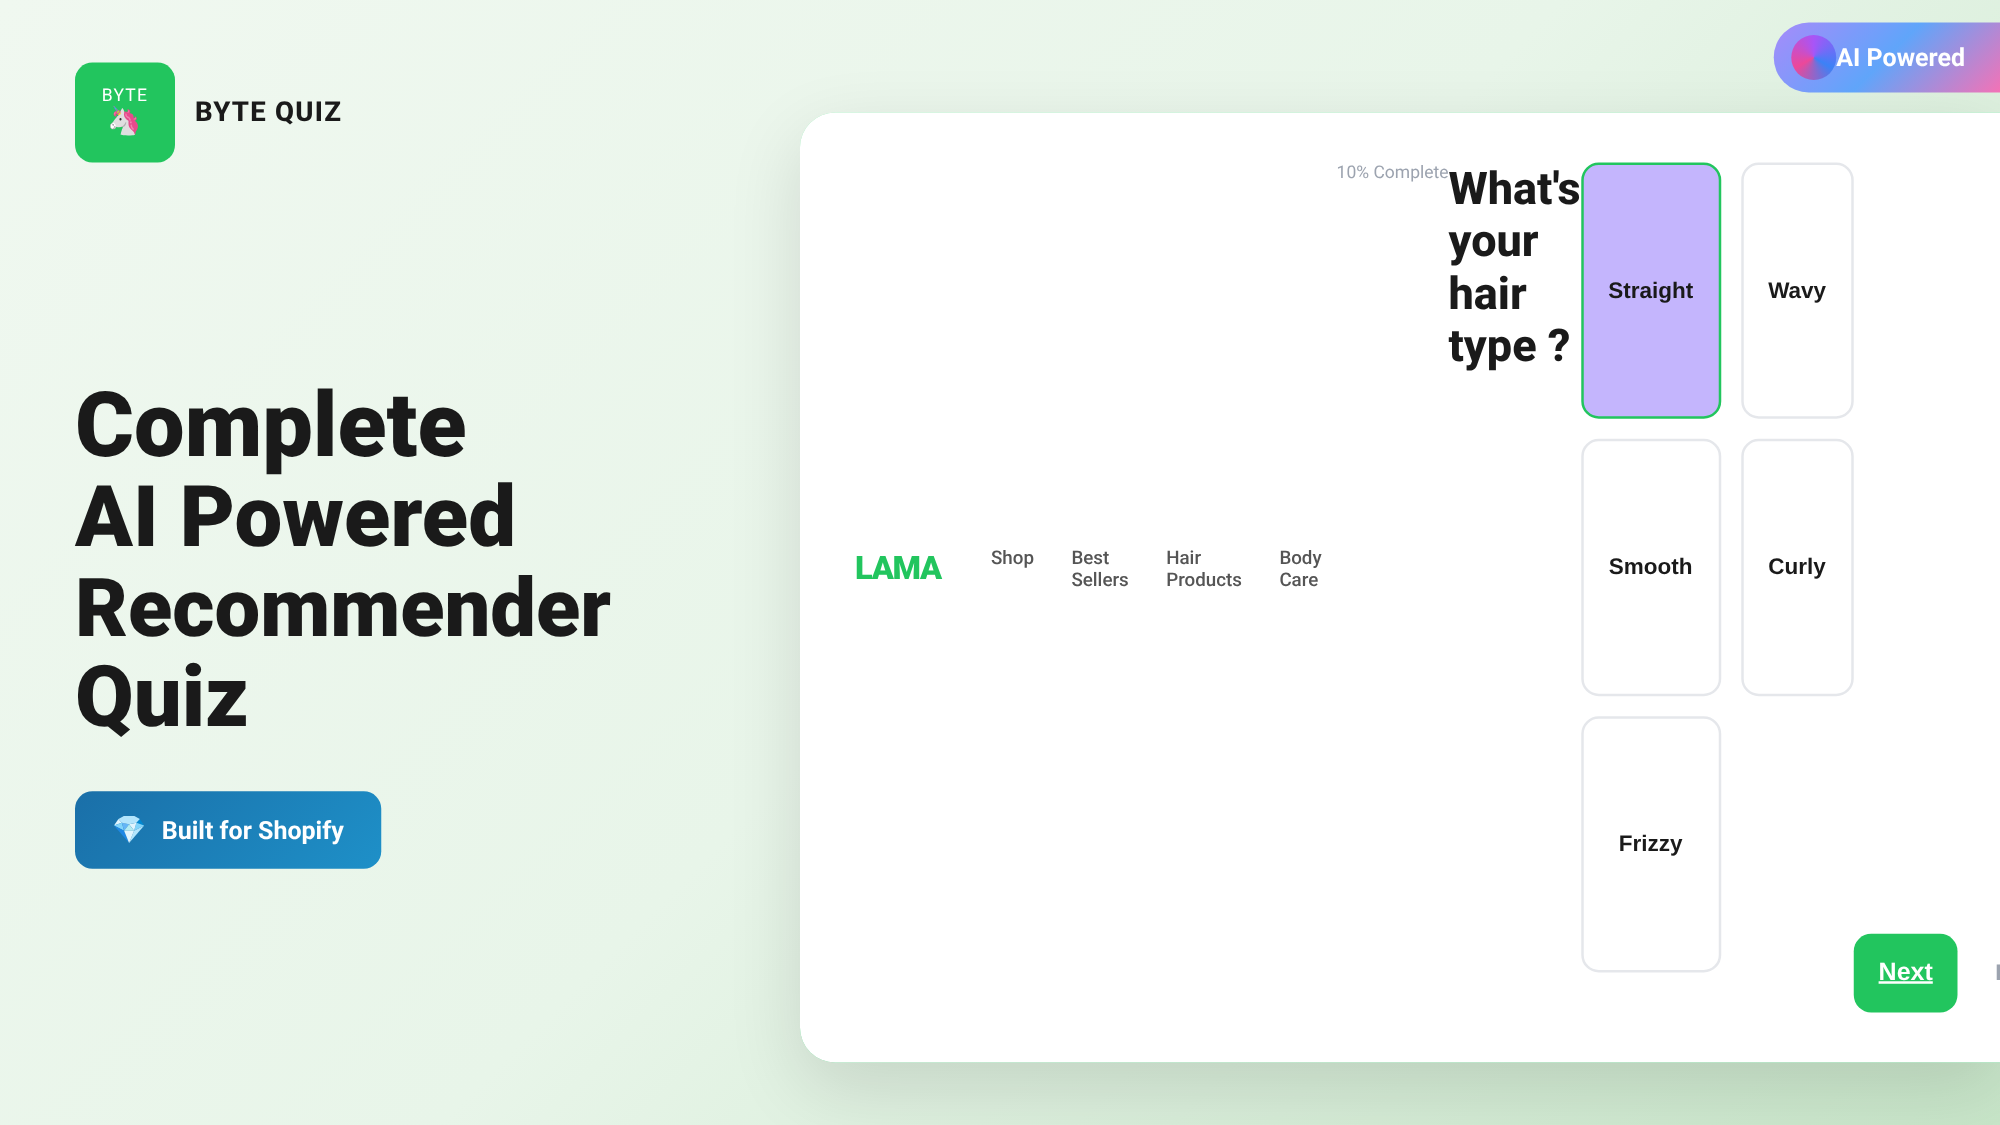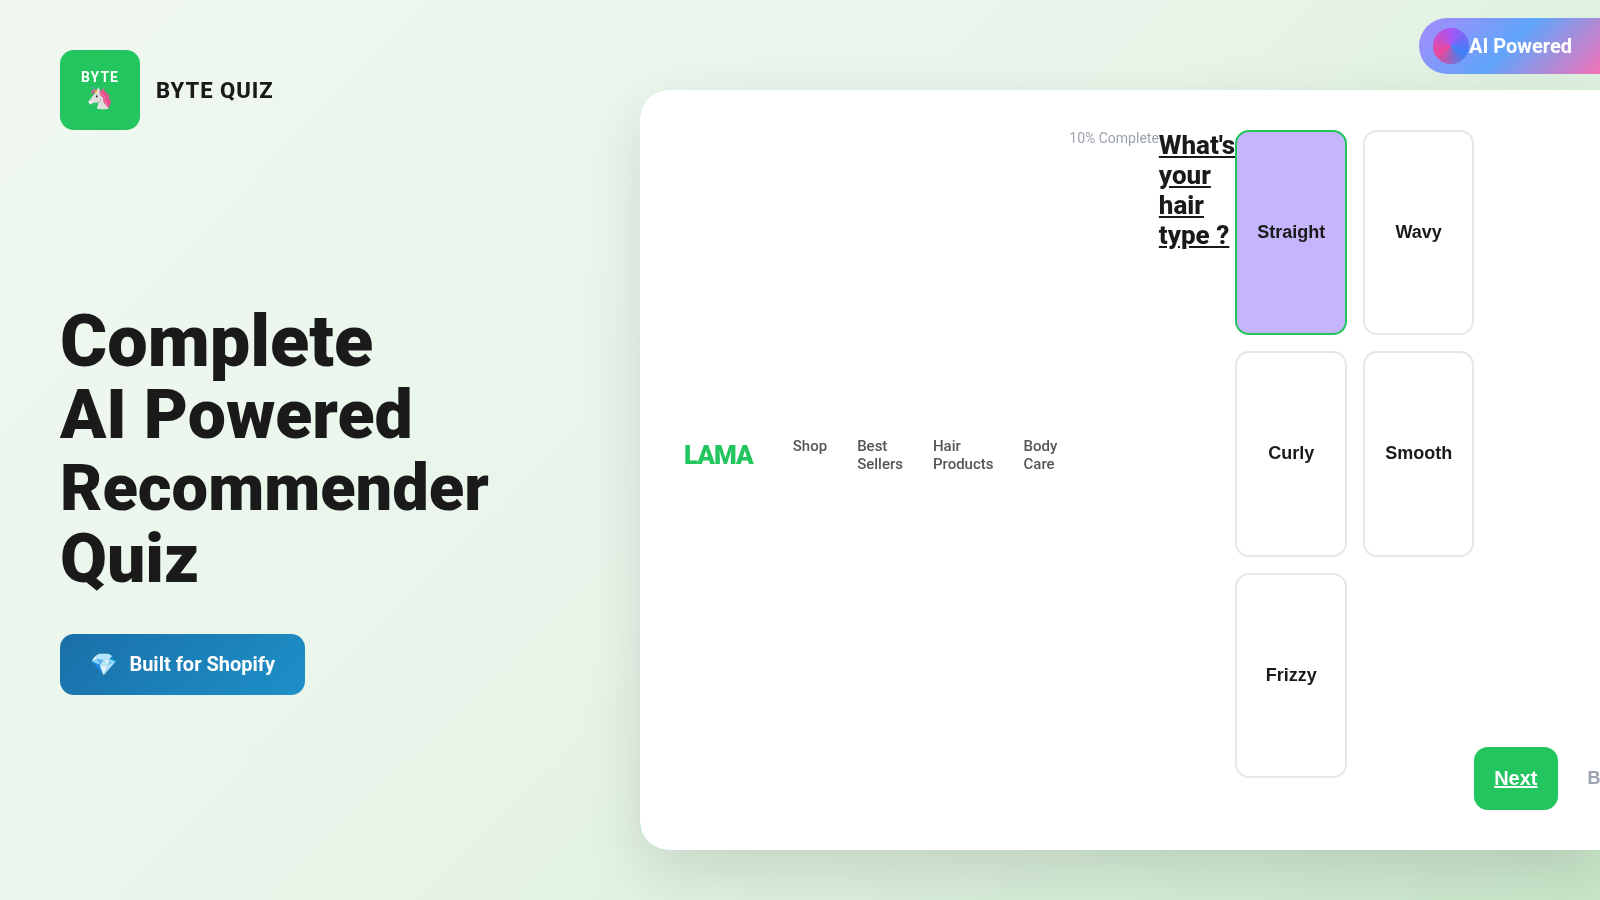--- a/index.html
+++ b/index.html
@@ -65,21 +65,21 @@
       align-items: center;
       justify-content: center;
       color: white;
       font-weight: 800;
       font-size: 13px;
       line-height: 1.1;
       position: relative;
     }
     .logo-box .byte-text {
       font-size: 14px;
-      font-weight: 700;
+      font-weight: 400;
       letter-spacing: 1px;
     }
     .logo-box .unicorn {
       font-size: 22px;
     }
     .logo-name {
       font-size: 22px;
       font-weight: 800;
       color: #1a1a1a;
       letter-spacing: 1px;
@@ -187,25 +187,24 @@
       width: 10%;
     }
     .progress-label {
       font-size: 14px;
       color: #9ca3af;
       white-space: nowrap;
     }
 
     
     .question-title {
-      font-size: 26px;
+      font-size: 36px;
       font-weight: 800;
       color: #1a1a1a;
       margin-bottom: 28px;
-      text-decoration: underline;
     }
 
     
     .options-grid {
       display: grid;
       grid-template-columns: 1fr 1fr;
       gap: 16px;
       margin-bottom: 32px;
     }
     .option-btn {
@@ -325,24 +324,24 @@
     <div class="question-title">What's your hair type ?</div>
 
     <div class="options-grid">
       <button class="option-btn selected">
         <span>Straight</span>
       </button>
       <button class="option-btn">
         <span>Wavy</span>
       </button>
       <button class="option-btn">
-        <span>Curly</span>
+        <span>Smooth</span>
       </button>
       <button class="option-btn">
-        <span>Smooth</span>
+        <span>Curly</span>
       </button>
       <button class="option-btn">
         <span>Frizzy</span>
       </button>
     </div>
 
     <div class="action-row">
       <button class="next-btn">Next</button>
       <button class="back-btn">Back</button>
     </div>

